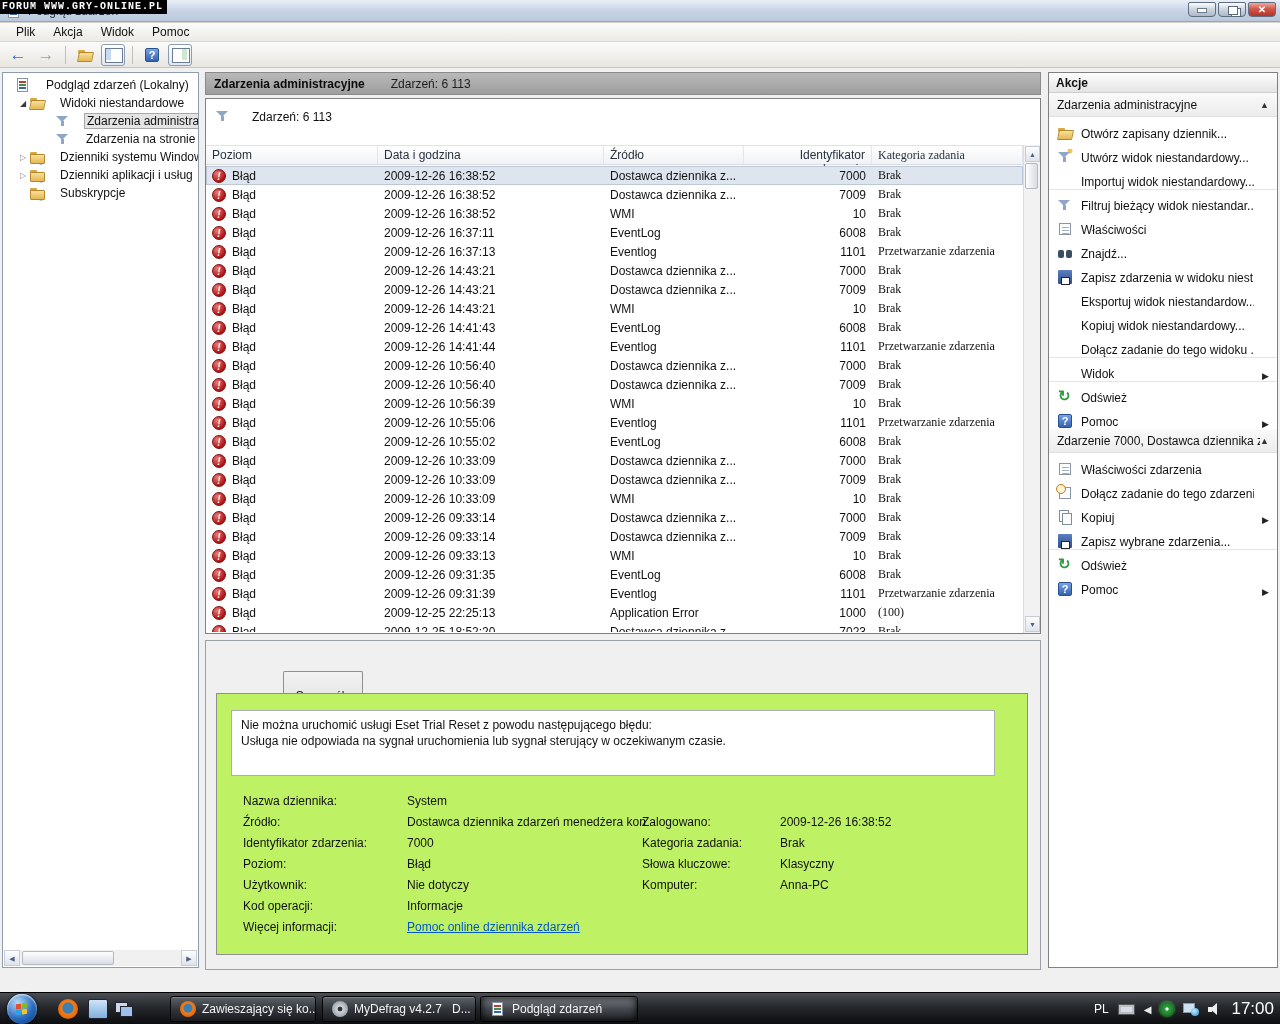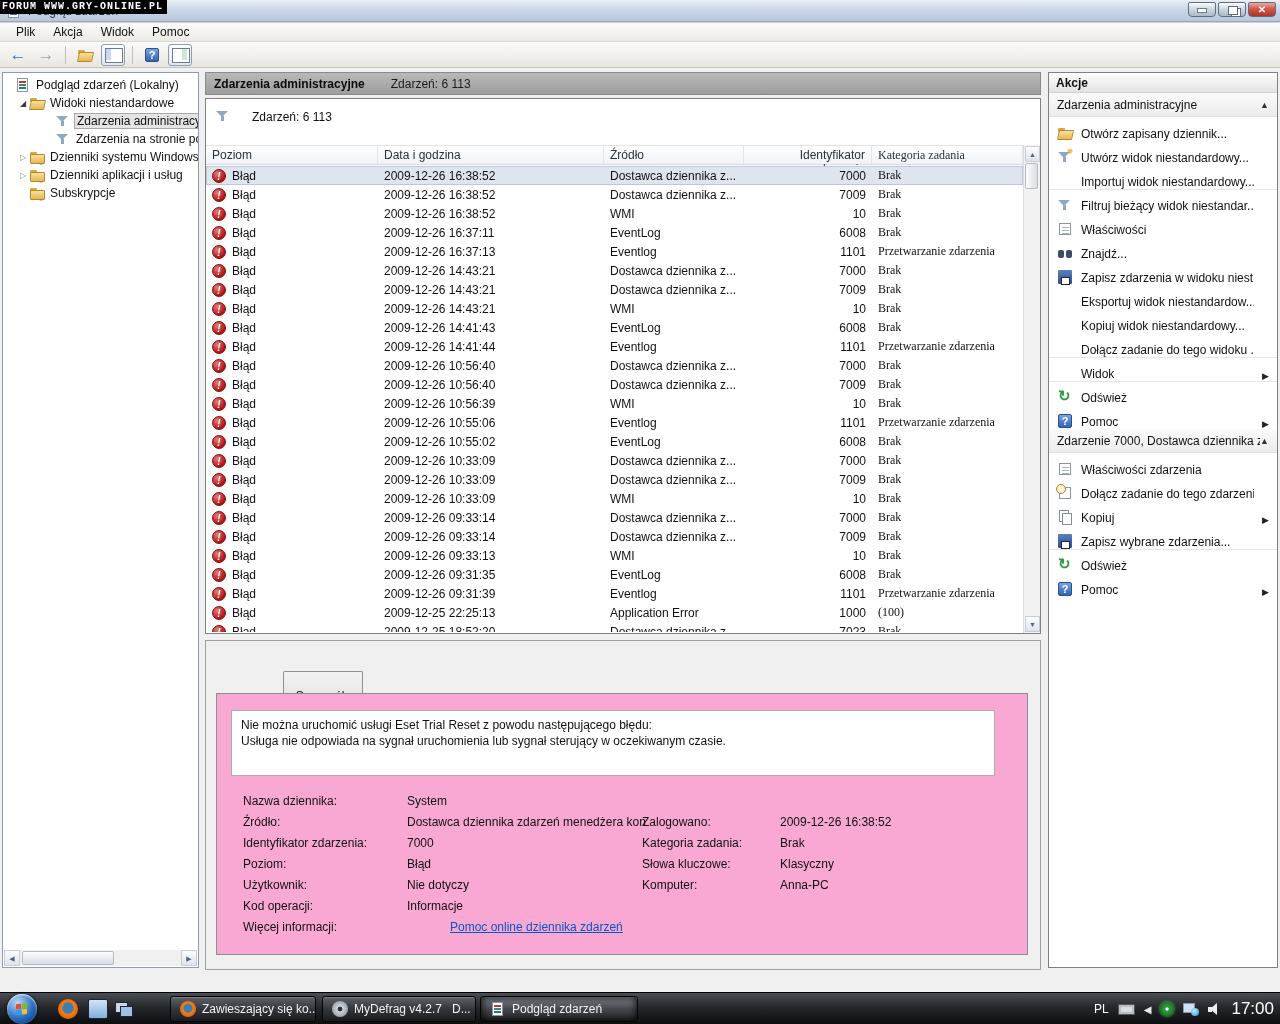--- a/index.html
+++ b/index.html
@@ -79,21 +79,21 @@
   
   .content-bg { position:absolute; left:0; top:68px; width:1280px; height:924px; background:#f0f0f0; }
 
   .tree-panel { position:absolute; left:2px; top:72px; width:197px; height:896px;
     background:#fff; border:1px solid #8f9cae; overflow:hidden; }
   .tree-items { padding-top:3px; }
   .tree-row { display:flex; align-items:center; height:18px; white-space:nowrap; overflow:hidden; }
   .tree-row .expander { width:12px; text-align:center; font-size:8px; color:#8a8a8a; flex:none; }
   .tree-row .expander.expanded::before { content:"◢"; color:#3c3c3c; }
   .tree-row .expander.collapsed::before { content:"▷"; }
-  .tree-row .tree-label { margin-left:3px; padding:0 2px; }
+  .tree-row .tree-label { margin-left:13px; padding:0 2px; }
   .tree-row.lvl1 { padding-left:14px; }
   .tree-row.lvl2 { padding-left:40px; }
   .tree-row.selected .tree-label { background:#e4e4e4; border:1px solid #a8a8a8; }
   .tree-hscroll { position:absolute; left:1px; right:1px; bottom:1px; height:16px; background:#f0f0f0; display:flex; align-items:center; }
   .sb-arrow { width:16px; height:16px; font-size:7px; color:#4d6185; text-align:center; line-height:16px; background:linear-gradient(#fdfdfd,#dfe3ea); border:1px solid #c7ccd6; }
   .tree-hscroll .thumb { width:92px; height:14px; margin-left:2px; border:1px solid #b4bac4; border-radius:2px; background:linear-gradient(#fdfdfd,#d8dde5); }
   .tree-hscroll .spacer { flex:1; }
 
   
   .center { position:absolute; left:205px; top:72px; width:836px; height:898px; }
@@ -127,29 +127,29 @@
   
   .detail { position:absolute; left:0; top:568px; width:100%; height:330px; background:#f0f0f0; border:1px solid #9aa0a8; }
   .detail-header { position:absolute; left:0; top:0; right:0; height:22px;
     background:linear-gradient(#f7f7f7,#e2e2e2); border-bottom:1px solid #c2c2c2;
     display:flex; align-items:center; padding:0 8px; }
   .detail-title { flex:1; }
   .detail-close { width:16px; text-align:center; font-size:13px; font-weight:bold; color:#222; }
   .tabs { position:absolute; left:10px; top:30px; display:flex; align-items:flex-end; }
   .tab { padding:17px 12px; border:1px solid #8e8f8f; border-bottom:none; background:linear-gradient(#f2f2f2,#dcdcdc); margin-right:2px; border-radius:2px 2px 0 0; }
   .tab.active { background:#ec4899; position:relative; top:1px; padding:4px 12px;text-decoration:underline; }
-  .tab-page { position:absolute; left:10px; right:12px; top:52px; bottom:14px; border:1px solid #8e8e8e; background:#f9a8d4; }
+  .tab-page { position:absolute; left:10px; right:12px; top:52px; bottom:14px; border:1px solid #8e8e8e; background:#bef264; }
   .msg-box { position:absolute; left:14px; top:16px; width:764px; height:66px; background:#fff; border:1px solid #abadb3; padding:6px 9px; line-height:16px; }
   .fields-left { position:absolute; left:26px; top:96px; }
   .fields-right { position:absolute; left:425px; top:117px; }
   .field-row { display:flex; height:21px; align-items:center; }
   .fields-left .f-label { width:164px; }
   .fields-left .f-value { white-space:nowrap; }
   .fields-right .f-label { width:138px; }
-  .moreinfo-row { position:absolute; left:26px; top:222px; display:flex; height:21px; align-items:center;gap:43px; }
+  .moreinfo-row { position:absolute; left:26px; top:222px; display:flex; height:21px; align-items:center; }
   .moreinfo-row .f-label { width:164px; }
   .link { color:#0458c4; text-decoration:underline; }
 
   
   .actions { position:absolute; left:1048px; top:72px; width:230px; height:896px; background:#fff; border:1px solid #808080; overflow:hidden; }
   .actions-header { height:20px; background:linear-gradient(#fdfdfd,#e4e4e4); border-bottom:1px solid #cfcfcf;
     font-weight:bold; padding:3px 0 0 7px; }
   .act-section-header { height:24px; display:flex; align-items:center; padding:0 8px;
     background:linear-gradient(#fafafa,#ececec); border-bottom:1px solid #e0e0e0; }
   .act-section-title { flex:1; white-space:nowrap; overflow:hidden; }

